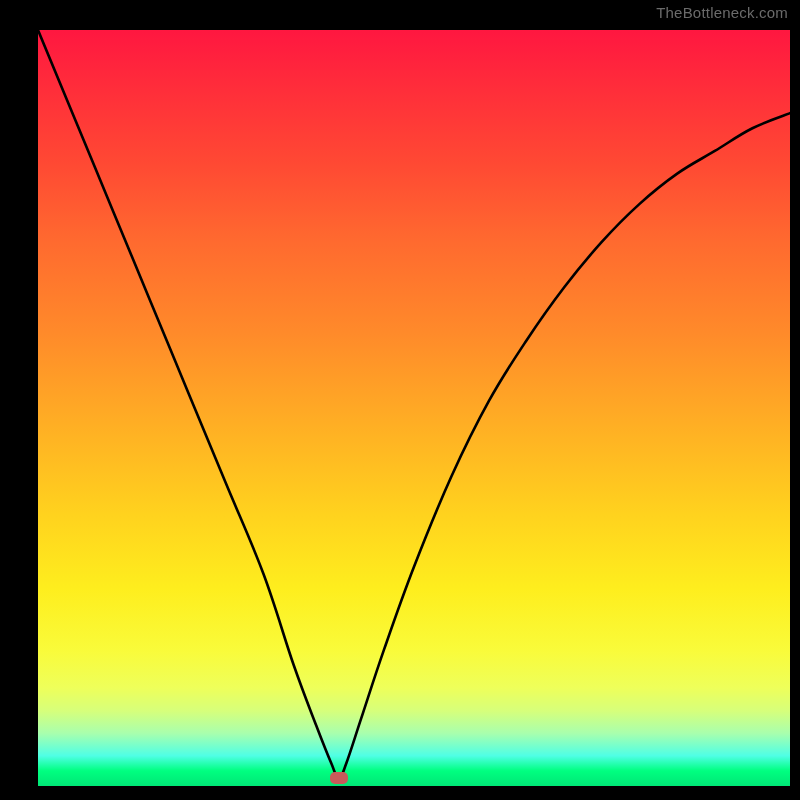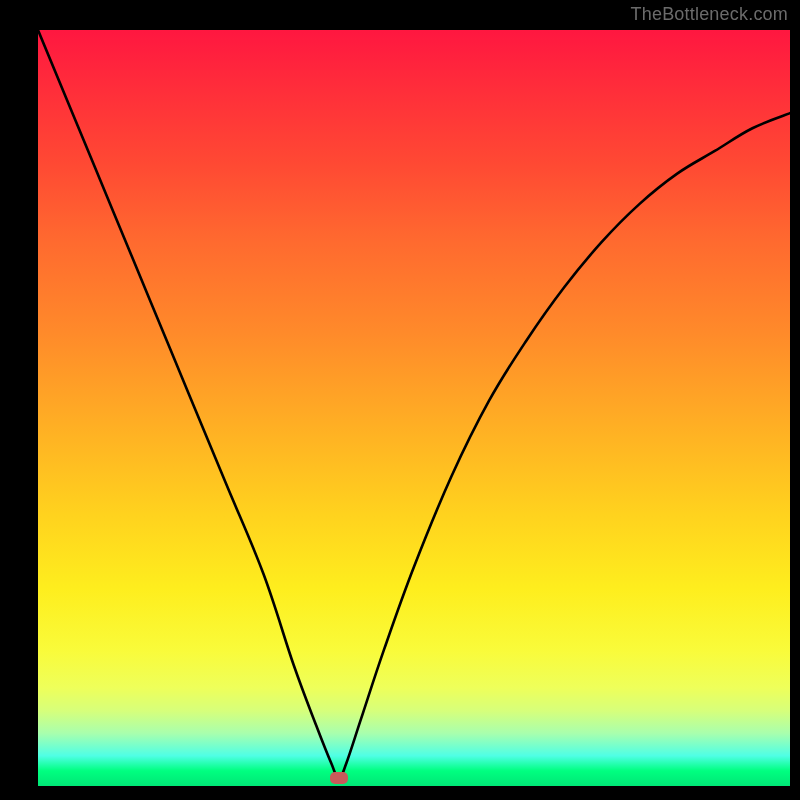--- a/index.html
+++ b/index.html
@@ -8,21 +8,21 @@
     height: 800px;
     background: #000;
     position: relative;
     font-family: Arial, sans-serif;
   }
   .watermark {
     position: absolute;
     top: 4px;
     right: 12px;
     color: #6b6b6b;
-    font-size: 18px;
+    font-size: 15px;
     letter-spacing: 0.2px;
     z-index: 10;
   }
   .plot {
     position: absolute;
     left: 38px;
     top: 30px;
     width: 752px;
     height: 756px;
     overflow: hidden;

